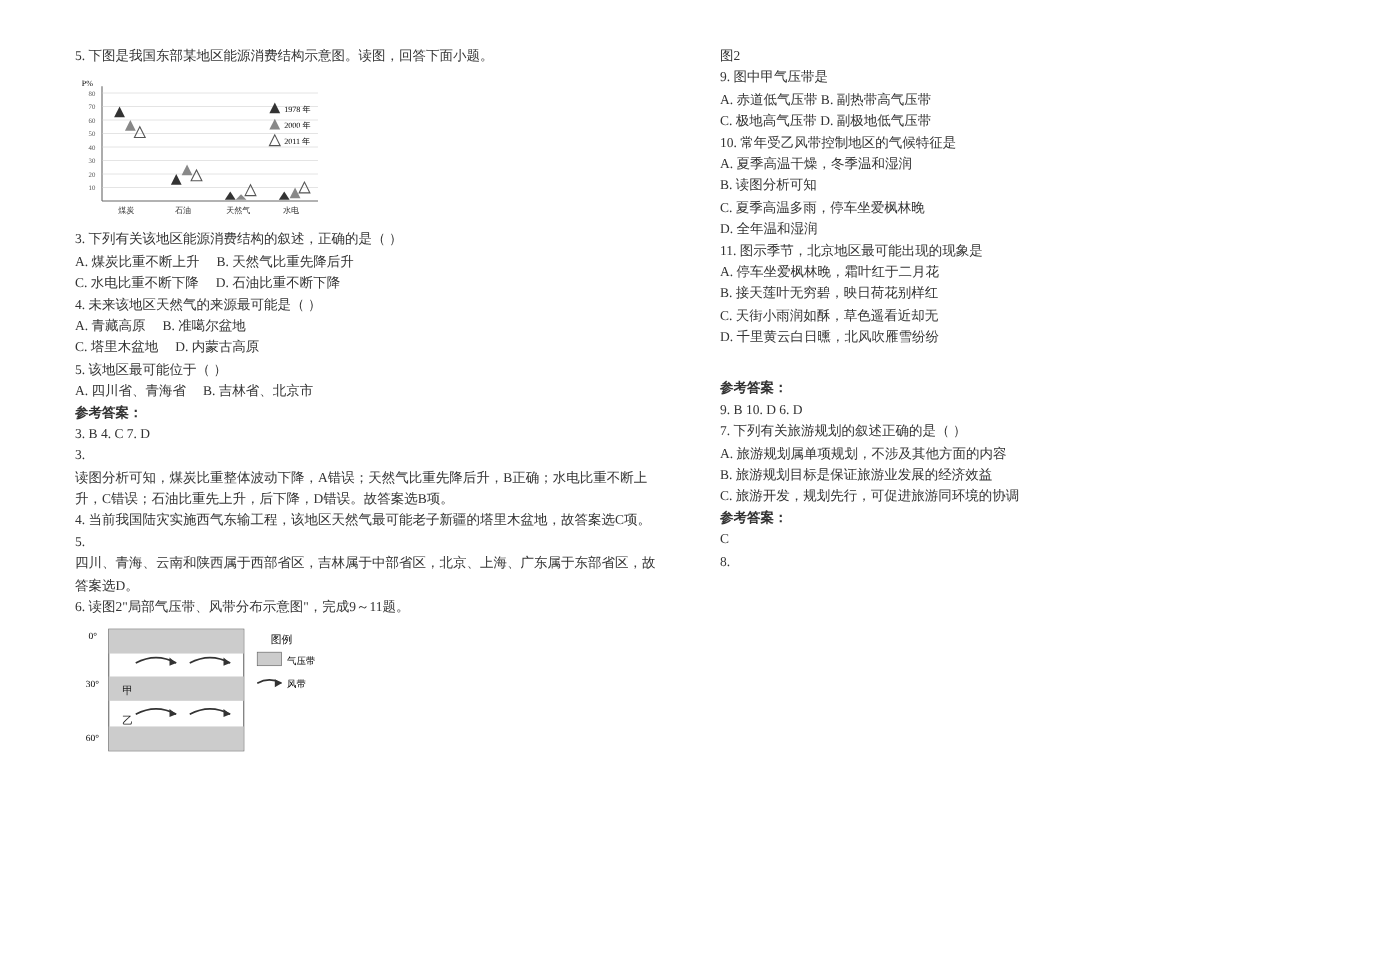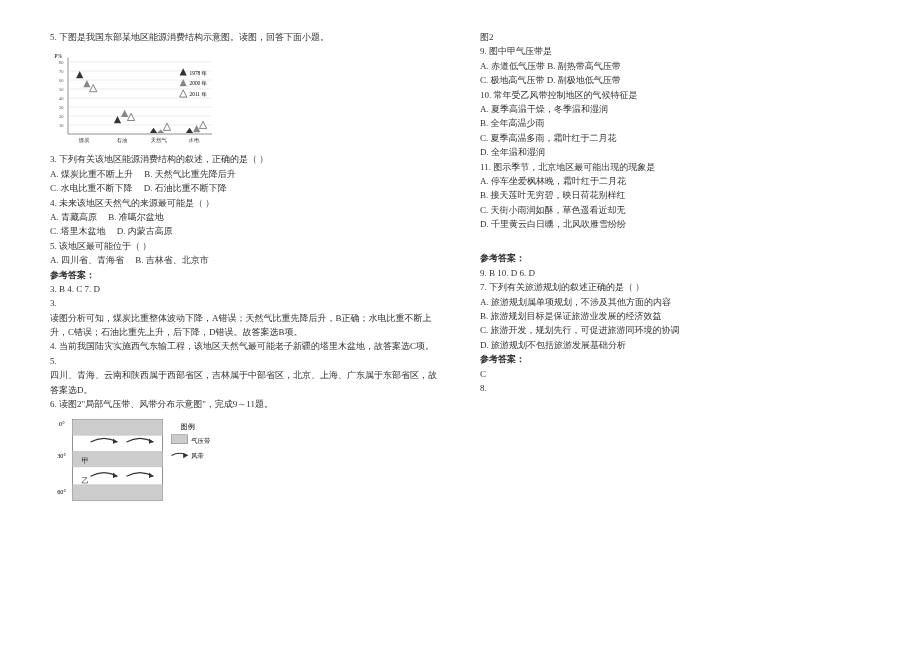--- a/index.html
+++ b/index.html
@@ -182,38 +182,37 @@
     </svg>
   </div>
 
   <div class="col">
     <div class="line" style="">图2</div>
     <div class="line">9. 图中甲气压带是</div>
     <div class="line">A. 赤道低气压带 B. 副热带高气压带</div>
     <div class="line">C. 极地高气压带 D. 副极地低气压带</div>
     <div class="line">10. 常年受乙风带控制地区的气候特征是</div>
     <div class="line">A. 夏季高温干燥，冬季温和湿润</div>
-    <div class="line">B. 全年高温少雨</div>
-    <div class="line">C. 夏季高温多雨，霜叶红于二月花</div>
+    <div class="line">B. 读图分析可知</div>
+    <div class="line">C. 夏季高温多雨，停车坐爱枫林晚</div>
     <div class="line">D. 全年温和湿润</div>
     <div class="line">11. 图示季节，北京地区最可能出现的现象是</div>
     <div class="line">A. 停车坐爱枫林晚，霜叶红于二月花</div>
     <div class="line">B. 接天莲叶无穷碧，映日荷花别样红</div>
     <div class="line">C. 天街小雨润如酥，草色遥看近却无</div>
     <div class="line">D. 千里黄云白日曛，北风吹雁雪纷纷</div>
 
     <div style="height:20px"></div>
 
     <div class="line answer-key">参考答案：</div>
     <div class="line">9. B    10. D  6. D</div>
 
     <div class="line">7. 下列有关旅游规划的叙述正确的是（    ）</div>
     <div class="line">A. 旅游规划属单项规划，不涉及其他方面的内容</div>
     <div class="line">B. 旅游规划目标是保证旅游业发展的经济效益</div>
     <div class="line">C. 旅游开发，规划先行，可促进旅游同环境的协调</div>
-    <div class="line">D. 旅游规划不包括旅游发展基础分析</div>
 
     <div class="line answer-key">参考答案：</div>
     <div class="line">C</div>
 
     <div class="line">8.</div>
   </div>
 </div>
 
 </body></html>

